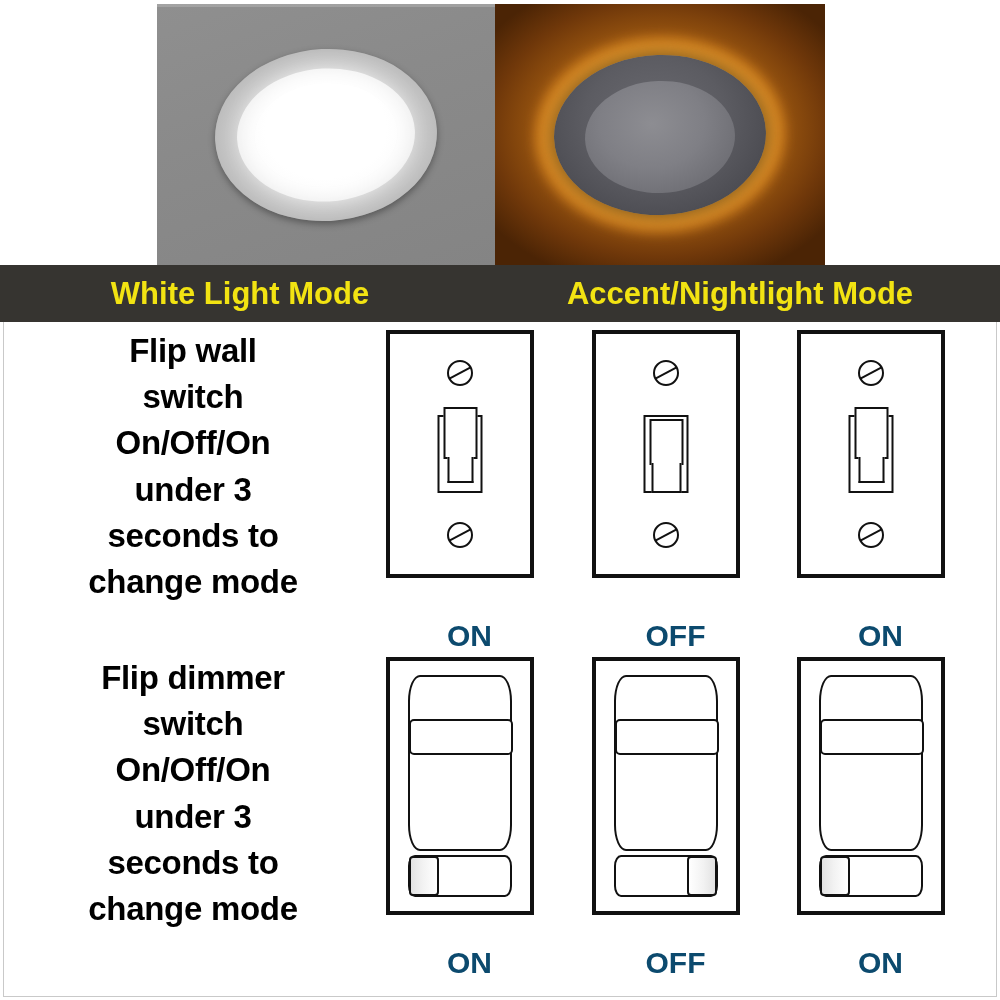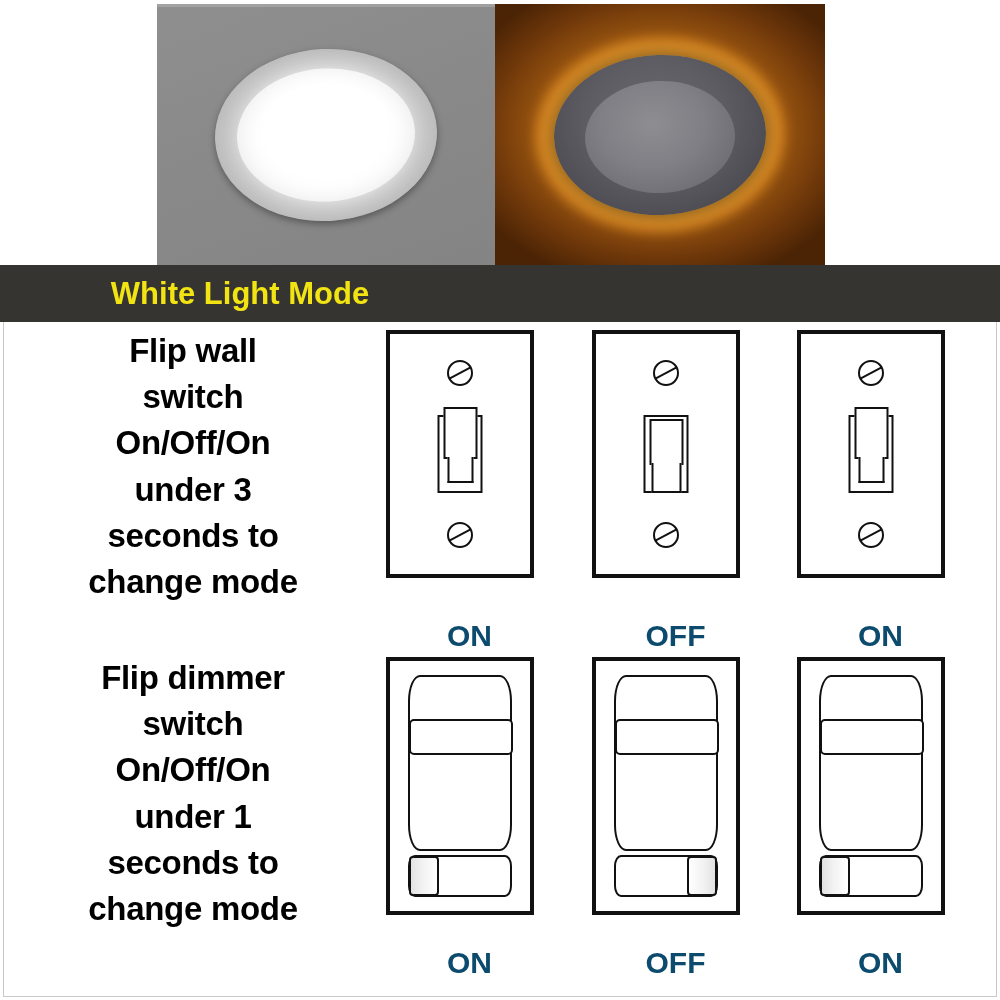--- a/index.html
+++ b/index.html
@@ -323,20 +323,21 @@
     <div class="photo" id="photo-accent">
       <div class="glow"></div>
       <div class="trim-outer"></div>
       <div class="trim-inner"></div>
     </div>
 
   </div>
 
   <div id="banner">
     <div class="mode-label" id="banner-white">White Light Mode</div>
+    <div class="mode-label" id="banner-accent">Accent/Nightlight Mode</div>
   </div>
 
   <div id="content">
 
     <div class="row" id="row-wall">
 
       <div class="caption-cell">
         <div class="caption-text">Flip wall
 switch
 On/Off/On
@@ -382,21 +383,21 @@
       </div>
 
     </div>
 
     <div class="row" id="row-dimmer">
 
       <div class="caption-cell">
         <div class="caption-text">Flip dimmer
 switch
 On/Off/On
-under 1
+under 3
 seconds to
 change mode</div>
       </div>
 
       <div class="switch-cell col-1">
         <div class="dimmer-plate">
           <div class="rocker">
             <div class="rocker-band"></div>
           </div>
           <div class="slider-bar">

